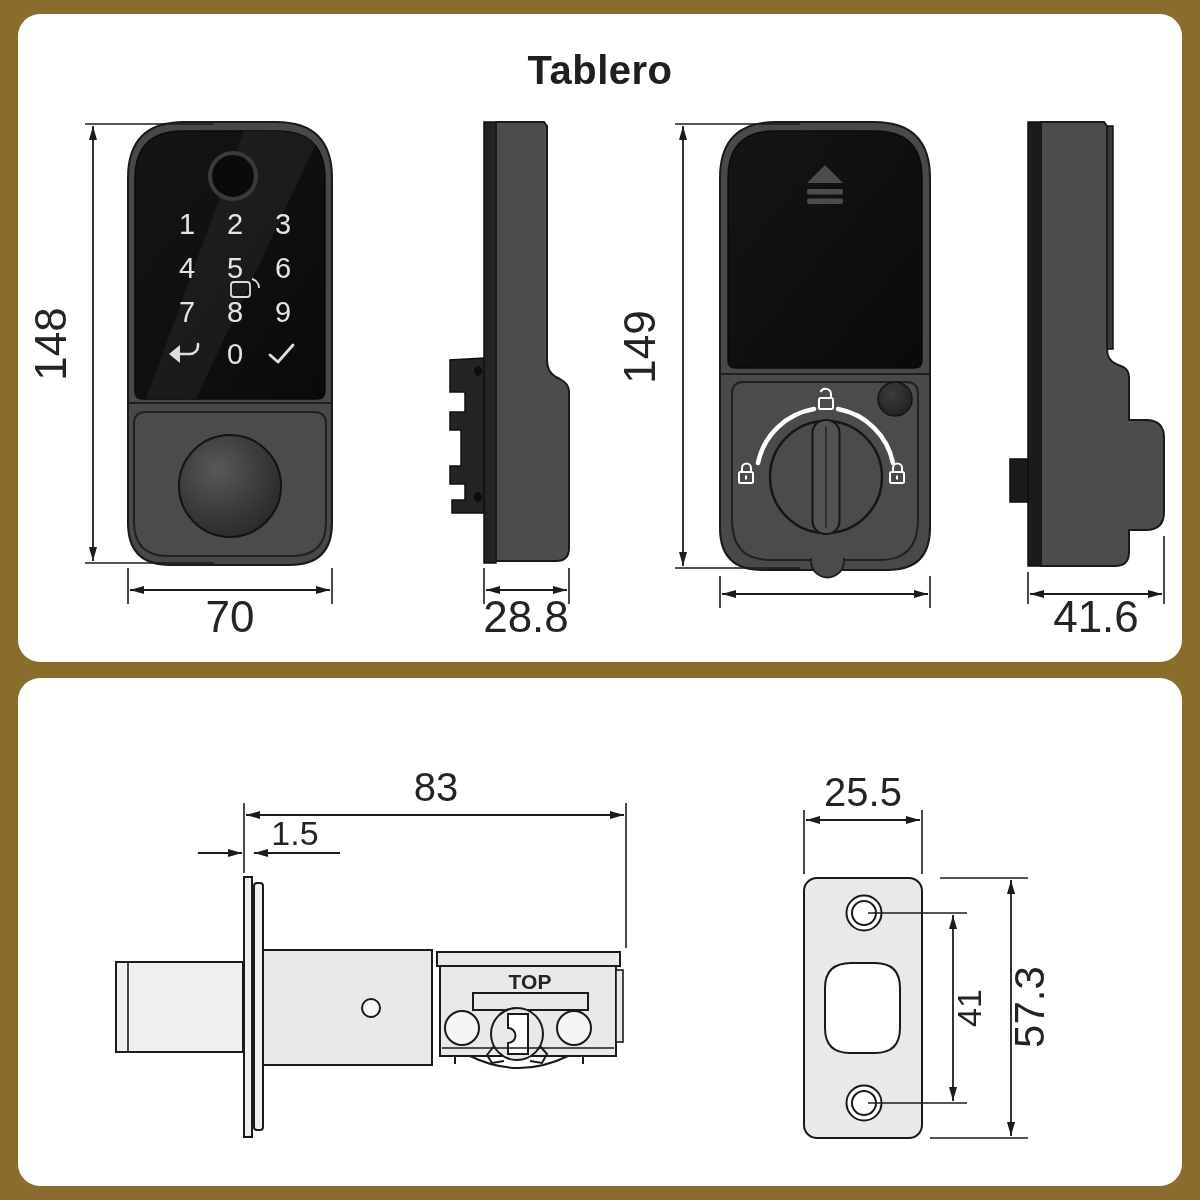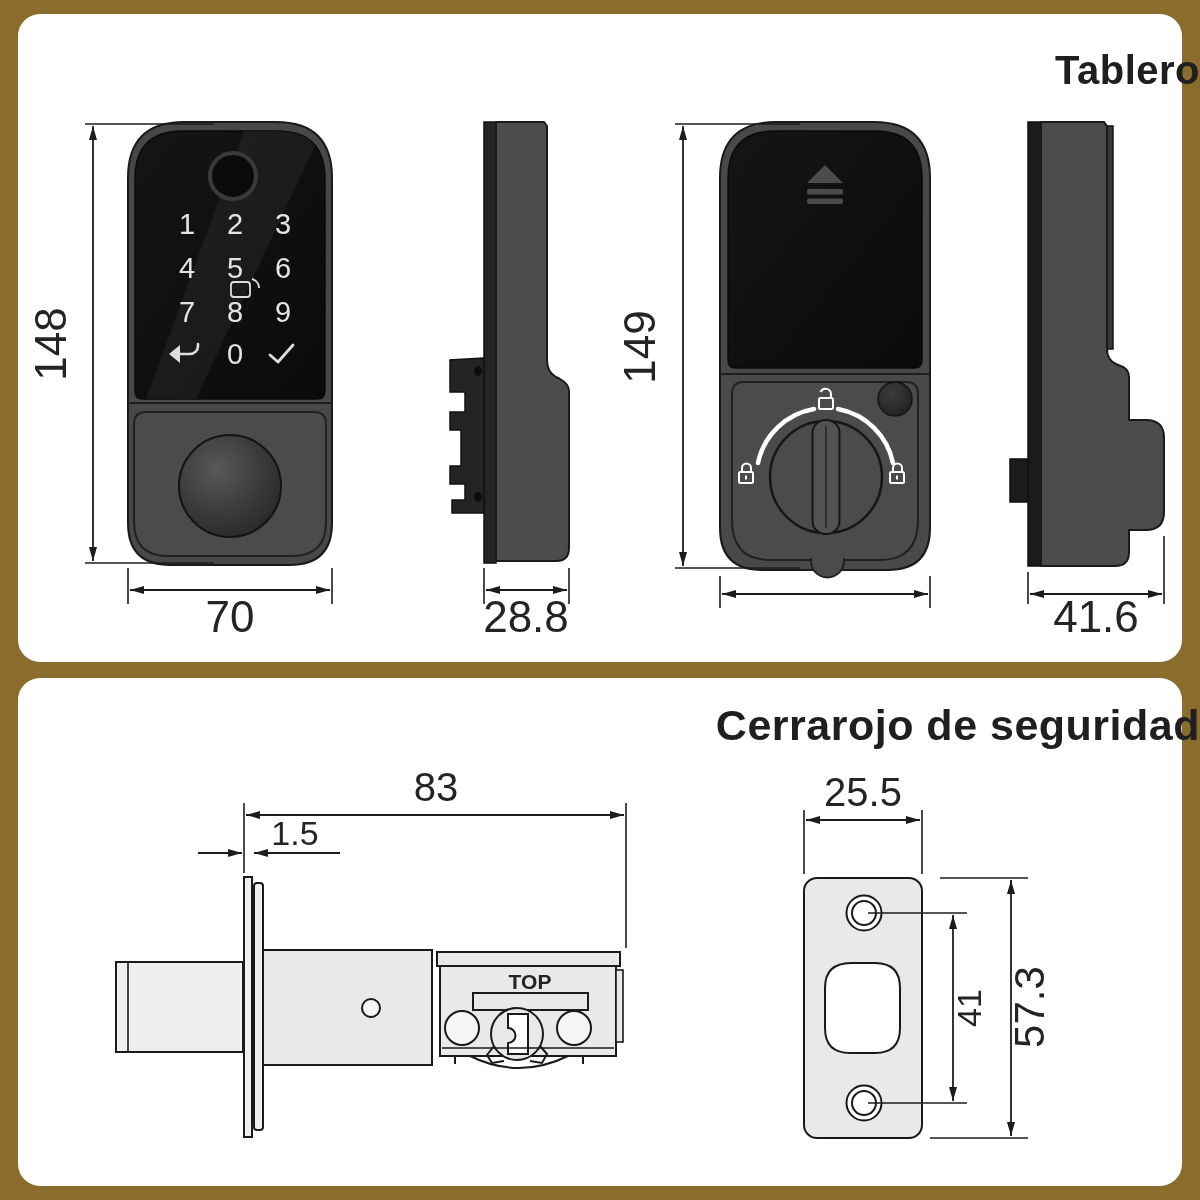--- a/index.html
+++ b/index.html
@@ -8,42 +8,41 @@
     background:#8a6c2d; overflow:hidden;
     font-family:"Liberation Sans", sans-serif;
   }
   .panel {
     position:absolute; left:18px; width:1164px;
     background:#ffffff; border-radius:22px;
   }
   .panel.top    { top:14px;  height:648px; }
   .panel.bottom { top:678px; height:508px; }
   .title {
-    position:absolute; left:0; right:0; text-align:right;
+    position:absolute; left:0; right:0; text-align:center;
     color:#1f1f1f; font-weight:700; letter-spacing:0.5px;
   }
   .title.t1 { top:48px;  font-size:40px; }
   .title.t2 { top:701px; font-size:43px; }
   svg.draw { position:absolute; left:0; top:0; pointer-events:none; }
   .ext  { stroke:#1c1c1e; stroke-width:1.6; fill:none; }
   .dim  { stroke:#1c1c1e; stroke-width:1.8; fill:none; }
   .dimtext { fill:#242426; font-family:"Liberation Sans", sans-serif; }
   .o2   { stroke:#1a1a1c; stroke-width:2; }
   .wline{ stroke:#ffffff; fill:none; }
 </style>
 </head>
 <body>
 
 <div class="page">
 
   <div class="panel top"></div>
   <div class="panel bottom"></div>
 
   <div class="title t1">Tablero</div>
-  <div class="title t2">Cerrarojo de seguridad</div>
 
   <svg class="draw" width="1200" height="1200" viewBox="0 0 1200 1200">
     <defs>
       <marker id="mE" orient="auto" markerUnits="userSpaceOnUse" markerWidth="16" markerHeight="12" refX="14.5" refY="6">
         <path d="M0.5,2 L14.5,6 L0.5,10 Z" fill="#1c1c1e"></path>
       </marker>
       <marker id="mS" orient="auto-start-reverse" markerUnits="userSpaceOnUse" markerWidth="16" markerHeight="12" refX="14.5" refY="6">
         <path d="M0.5,2 L14.5,6 L0.5,10 Z" fill="#1c1c1e"></path>
       </marker>
       <radialGradient id="knobG" cx="38%" cy="34%" r="80%">

